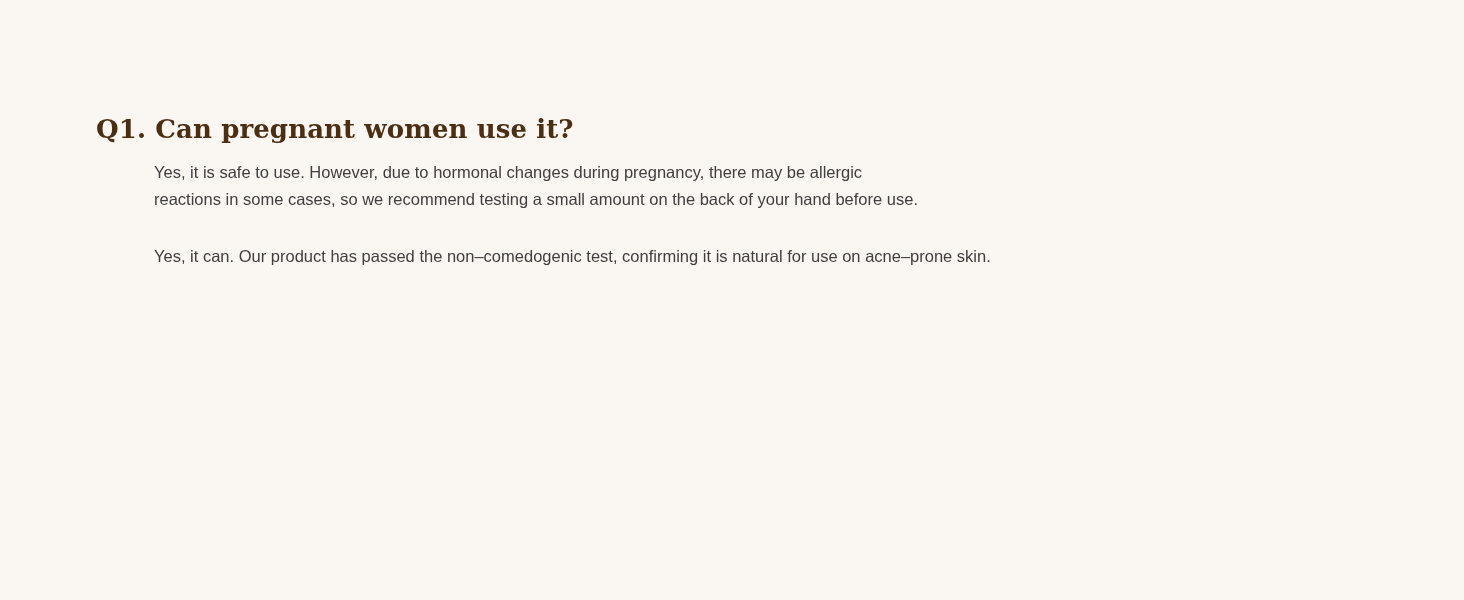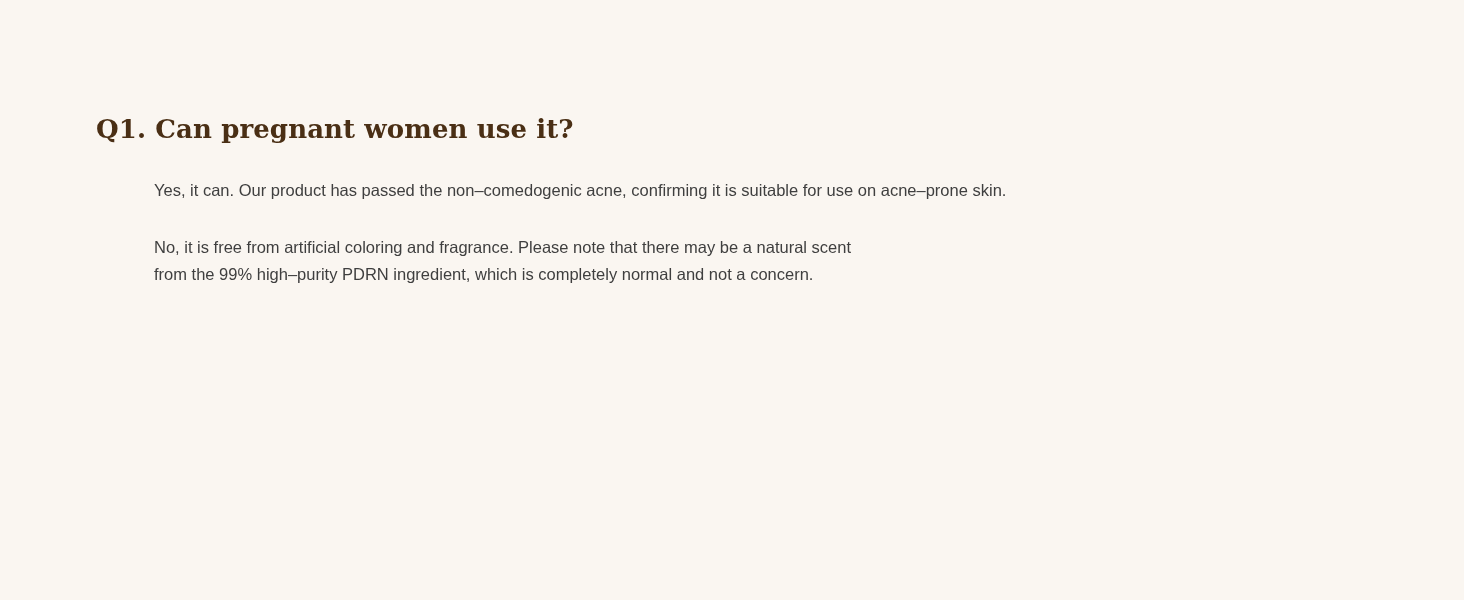--- a/index.html
+++ b/index.html
@@ -59,25 +59,25 @@
   }
 </style>
 </head>
 <body>
 
 <div class="faq-page">
   <div class="faq-list">
 
     <div class="faq-item q1">
       <h2 class="faq-question">Q1. Can pregnant women use it?</h2>
+      <p class="faq-answer">Yes, it is safe to use. However, due to hormonal changes during pregnancy, there may be allergic
+reactions in some cases, so we recommend testing a small amount on the back of your hand before use.</p>
     </div>
 
     <div class="faq-item q2">
-      <p class="faq-answer">Yes, it can. Our product has passed the non–comedogenic acne, confirming it is suitable for use on acne–prone skin.</p>
+      <p class="faq-answer">Yes, it can. Our product has passed the non–comedogenic test, confirming it is natural for use on acne–prone skin.</p>
     </div>
 
     <div class="faq-item q3">
-      <p class="faq-answer">No, it is free from artificial coloring and fragrance. Please note that there may be a natural scent
-from the 99% high–purity PDRN ingredient, which is completely normal and not a concern.</p>
     </div>
 
   </div>
 </div>
 
 </body></html>

